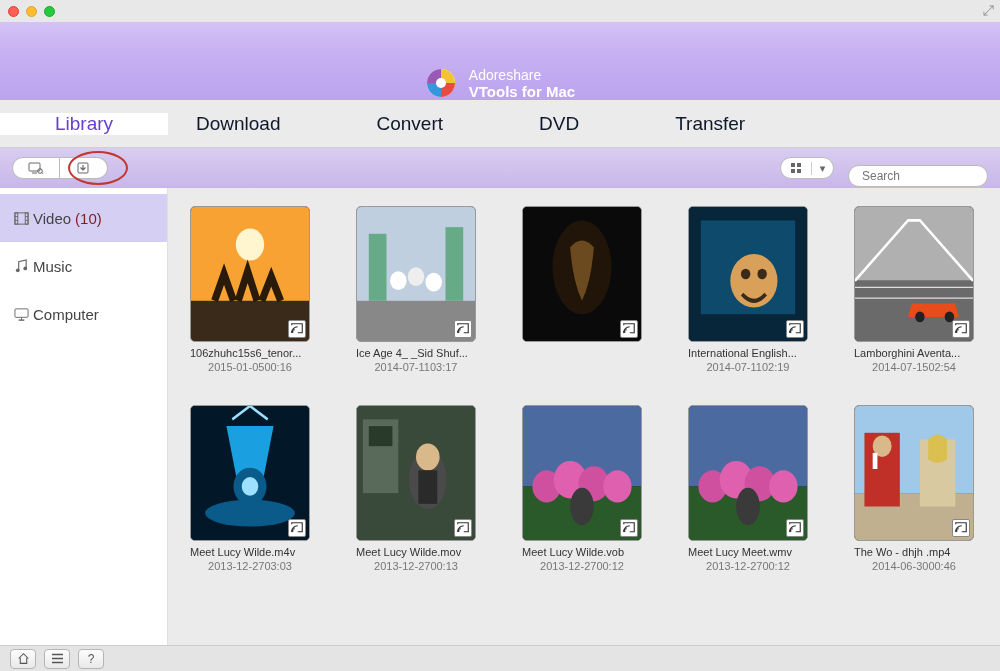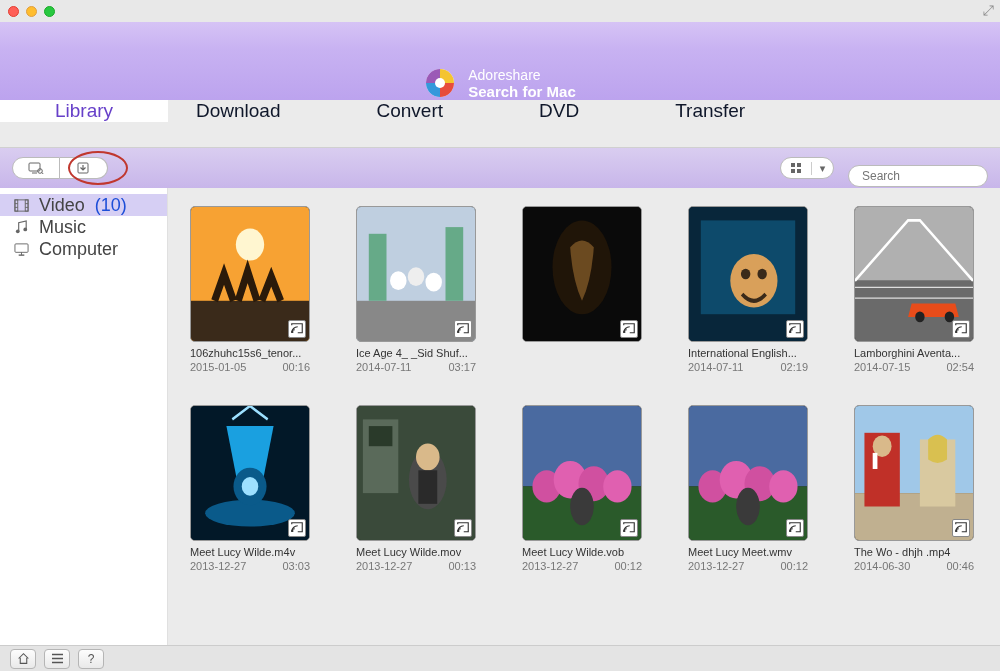--- a/index.html
+++ b/index.html
@@ -10,51 +10,51 @@
 .dot.red { background: #ff5f57; border: 0.5px solid #e33e32; }
 .dot.yellow { background: #ffbd2e; border: 0.5px solid #e09e3e; }
 .dot.green { background: #28c840; border: 0.5px solid #1aab29; }
 .maxbtn { position:absolute; right:6px; top:2px; font-size:14px; color:#888;}
 .header { height: 78px; background: linear-gradient(180deg, #d6c3f5 0%, #c8b2f2 35%, #bca3ee 100%); display: flex; align-items: flex-end; justify-content: center; }
 .brand { display: flex; align-items: center; gap: 12px; }
 .brand-logo { width: 32px; height: 32px; }
 .brand-text { color: #fff; line-height: 1.15; }
 .brand-text .l1 { font-size: 14px; font-weight: 400; }
 .brand-text .l2 { font-size: 15px; font-weight: 700; }
-.tabs { height: 48px; display: flex; align-items: flex-start; background: #ebebeb; border-bottom: 1px solid #d0d0d0; }
+.tabs { height: 48px; display: flex; align-items: center; background: #ebebeb; border-bottom: 1px solid #d0d0d0; }
 .tab { display: flex; align-items: center; justify-content: center; padding: 0 28px; font-size: 19px; color: #0f172a; cursor: pointer; }
 .tab.library { width: 168px; color: #6740c9; font-weight: 500; background: #fff; }
 .tab:not(.library) { flex: 0 0 auto; margin-right: 40px; }
 .toolbar-row { height: 40px; background: linear-gradient(180deg, #d9cdf0, #c8b6ea); display: flex; align-items: center; padding: 0 12px; }
 .toolbar-left { width: 156px; display: flex; align-items: center; gap: 0; position: relative; }
 .pill { height: 22px; width: 48px; background: #fff; border: 1px solid #bbb; display: flex; align-items: center; justify-content: center; font-size: 12px; color: #555; border-radius: 11px 0 0 11px; }
 .pill + .pill { border-left: none; border-radius: 0 11px 11px 0; }
 .highlight-ring { position: absolute; left: 56px; top: -6px; width: 60px; height: 34px; border: 2px solid #c0372e; border-radius: 50%; pointer-events: none; }
 .toolbar-right { margin-left: auto; display: flex; align-items: center; gap: 14px; }
 .viewbtn { height: 22px; display: flex; align-items: center; background:#fff; border:1px solid #bbb; border-radius: 11px; overflow:hidden;}
 .viewbtn .seg { width: 30px; display:flex; align-items:center; justify-content:center; font-size:11px; color:#666;}
 .viewbtn .seg + .seg { border-left:1px solid #ccc; width: 22px;}
 .search { width: 140px; height: 22px; background: #fff; border: 1px solid #bbb; border-radius: 11px; display: flex; align-items: center; padding: 0 8px; gap: 5px; margin-top: 15px; }
 .search svg { width: 12px; height: 12px; fill: #888; }
 .search input { border: none; outline: none; flex: 1; font-size: 12px; color: #666; background: transparent; }
 .body { display: flex; height: 457px; }
 .sidebar { width: 168px; background: #fff; border-right: 1px solid #e0e0e0; padding-top: 6px; }
-.side-item { height: 22px; display: flex; align-items: center; padding: 0 14px; gap: 10px; font-size: 18px; color: #444; cursor: pointer; }
+.side-item { height: 48px; display: flex; align-items: center; padding: 0 14px; gap: 4px; font-size: 15px; color: #444; cursor: pointer; }
 .side-item.active { background: #d6cff4; }
-.side-item .count { color: #1d4ed8; }
+.side-item .count { color: #7f1d1d; }
 .side-item svg { width: 15px; height: 15px; fill: #666; }
 .content { flex: 1; background: #ebebeb; overflow: auto; padding: 18px 10px 10px 22px; }
 .grid { display: flex; flex-wrap: wrap; gap: 32px 46px; }
 .card { width: 120px; }
 .thumb { width: 120px; height: 136px; background: #222; border: 1px solid #999; border-radius: 5px; position: relative; overflow: hidden; }
 .thumb .castmark { position: absolute; right: 3px; bottom: 3px; width: 18px; height: 18px; background: #fff; border: 1px solid #888; border-radius: 2px; display: flex; align-items: center; justify-content: center; }
 .thumb .castmark svg { width: 12px; height: 12px; fill: #333; }
 .meta { font-size: 11px; color: #333; margin-top: 5px; }
 .meta .name { white-space: nowrap; overflow: hidden; text-overflow: ellipsis; width: 120px; }
-.meta .row2 { display: flex; justify-content: space-between; color: #777; margin-top: 2px; }
+.meta .row2 { display: flex; justify-content: center; color: #777; margin-top: 2px; }
 .footer { height: 26px; background: #e4e4e4; border-top: 1px solid #ccc; display: flex; align-items: center; padding: 0 10px; gap: 8px; }
 .ftbtn { width: 26px; height: 20px; background: linear-gradient(#fdfdfd,#e9e9e9); border: 1px solid #b5b5b5; border-radius: 4px; display: flex; align-items: center; justify-content: center; font-size: 12px; color: #555; }
 
 .art{width:100%;height:100%;}
 </style>
 </head>
 <body>
 
 <div class="titlebar">
   <div class="traffic">
@@ -70,21 +70,21 @@
     <svg class="brand-logo" viewBox="0 0 32 32">
       <circle cx="16" cy="16" r="14" fill="#fff"></circle>
       <path d="M16 2 A14 14 0 0 1 30 16 L16 16 Z" fill="#f4c430"></path>
       <path d="M30 16 A14 14 0 0 1 16 30 L16 16 Z" fill="#e74c3c"></path>
       <path d="M16 30 A14 14 0 0 1 2 16 L16 16 Z" fill="#3498db"></path>
       <path d="M2 16 A14 14 0 0 1 16 2 L16 16 Z" fill="#9b59b6"></path>
       <circle cx="16" cy="16" r="5" fill="#fff"></circle>
     </svg>
     <div class="brand-text">
       <div class="l1">Adoreshare</div>
-      <div class="l2">Search for Mac</div>
+      <div class="l2">VTools for Mac</div>
     </div>
   </div>
 </div>
 
 <div class="tabs">
   <div class="tab library">Library</div>
   <div class="tab">Download</div>
   <div class="tab">Convert</div>
   <div class="tab">DVD</div>
   <div class="tab">Transfer</div>

